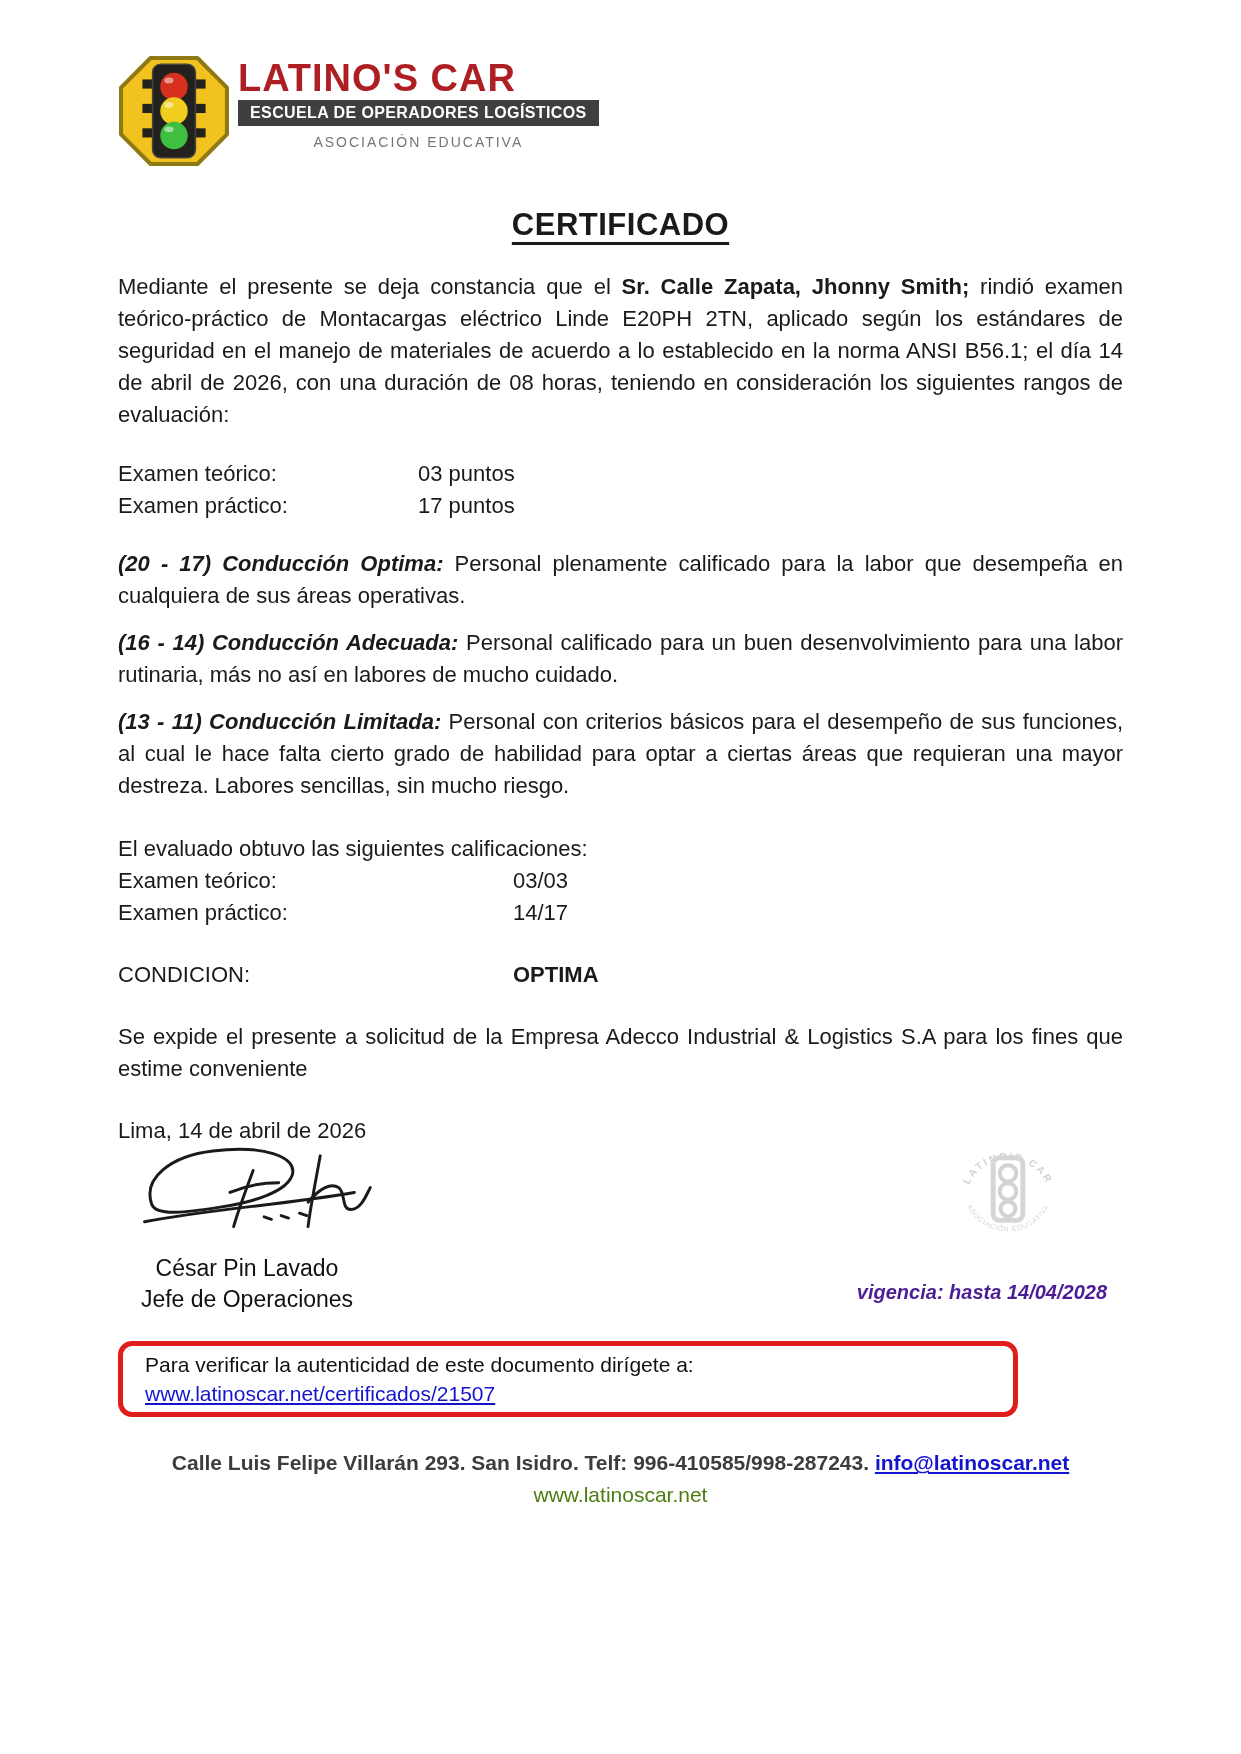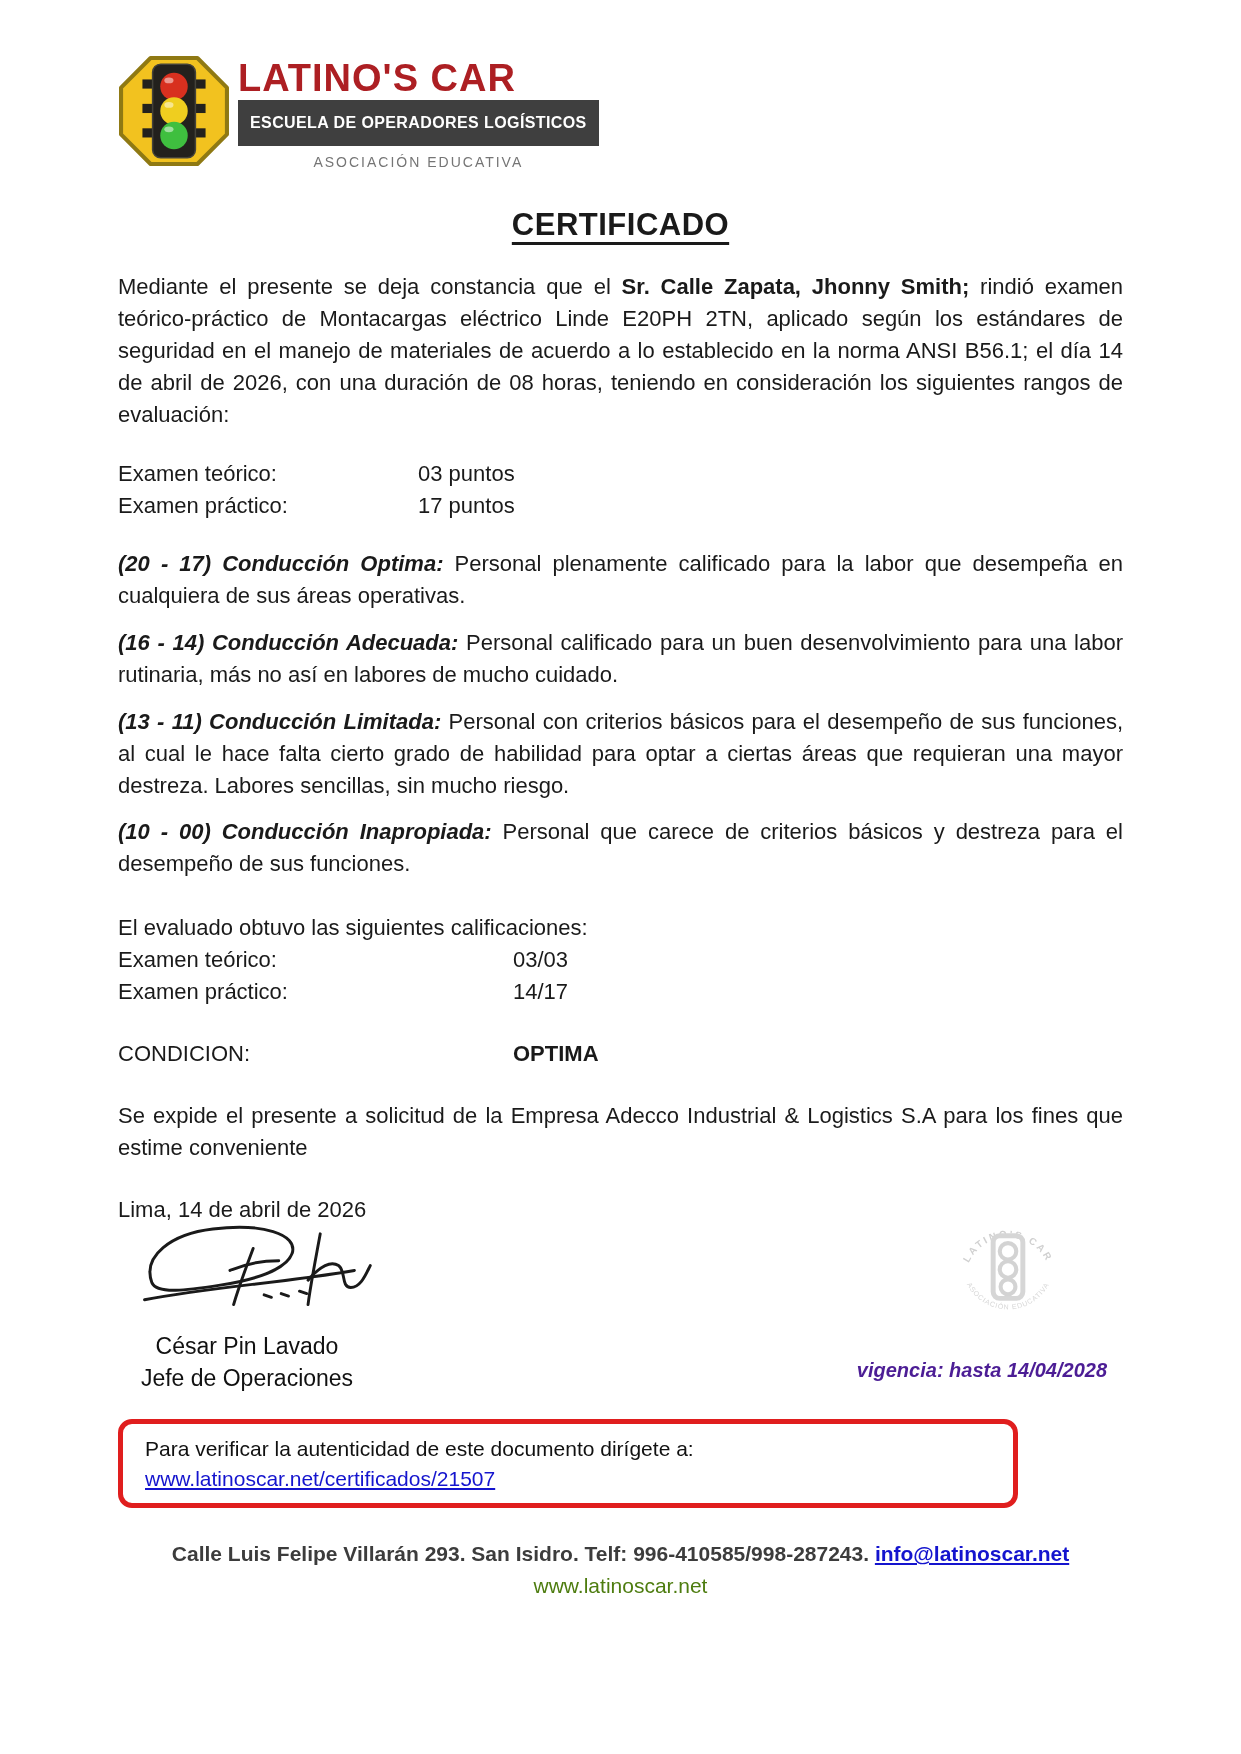--- a/index.html
+++ b/index.html
@@ -8,21 +8,21 @@
     font-family:"Liberation Sans","DejaVu Sans",sans-serif;color:#1a1a1a;
   }
   .page{padding:55px 118px 0 118px;position:relative;}
 
   
   .logo-row{display:flex;align-items:flex-start;height:112px;}
   .logo-octagon{flex:0 0 auto;}
   .logo-text{display:inline-flex;flex-direction:column;margin-left:8px;padding-top:4px;}
   .brand{font-size:38px;font-weight:800;color:#AD1F23;letter-spacing:1px;line-height:1.0;}
   .school-bar{background:#3F3F3F;color:#ffffff;font-size:16px;font-weight:bold;
-    letter-spacing:.4px;padding:14px 12px;margin-top:3px;white-space:nowrap;}
+    letter-spacing:.4px;padding:4px 12px;margin-top:3px;white-space:nowrap;}
   .association{font-size:14px;color:#757575;letter-spacing:2px;margin-top:8px;text-align:center;}
 
   
   .doc-title{margin:40px 0 0 0;text-align:center;font-size:31px;font-weight:bold;
     text-decoration:underline;text-decoration-thickness:3px;text-underline-offset:7px;letter-spacing:.5px;}
 
   
   .para{font-size:22px;line-height:1.45;margin:0;text-align:justify;}
   .b{font-weight:bold;}
   .bi{font-weight:bold;font-style:italic;}
@@ -44,21 +44,21 @@
   
   .sig-region{position:relative;height:160px;margin-top:8px;}
   .signature{position:absolute;left:6px;top:-26px;}
   .sig-id{position:absolute;left:14px;top:98px;width:230px;text-align:center;
     font-size:23px;line-height:1.35;color:#111;}
   .watermark{position:absolute;left:828px;top:-32px;}
   .validity{position:absolute;right:16px;top:126px;font-size:20px;font-weight:bold;font-style:italic;color:#4c1d95;}
 
   
   .verify-box{margin-top:26px;width:846px;border:5px solid #E01E1E;border-radius:14px;
-    padding:10px 22px;font-size:21px;line-height:1.4;color:#111;}
+    padding:4px 22px;font-size:21px;line-height:1.4;color:#111;}
   .link{color:#1414CE;text-decoration:underline;cursor:pointer;}
 
   
   .footer{margin-top:30px;text-align:center;}
   .footer-address{font-size:21px;color:#3C3C3C;line-height:1.5;font-weight:bold;}
   .footer-website{font-size:21px;color:#4d7c0f;line-height:1.5;cursor:pointer;}
 </style>
 </head>
 <body>
 
@@ -101,21 +101,20 @@
       <span class="lbl w300">Examen práctico:</span>
       <span>17 puntos</span>
     </div>
   </div>
 
 
   <div class="ranges">
     <p class="para range"><span class="bi">(20 - 17) Conducción Optima:</span> <span>Personal plenamente calificado para la labor que desempeña en cualquiera de sus áreas operativas.</span></p>
     <p class="para range"><span class="bi">(16 - 14) Conducción Adecuada:</span> <span>Personal calificado para un buen desenvolvimiento para una labor rutinaria, más no así en labores de mucho cuidado.</span></p>
     <p class="para range"><span class="bi">(13 - 11) Conducción Limitada:</span> <span>Personal con criterios básicos para el desempeño de sus funciones, al cual le hace falta cierto grado de habilidad para optar a ciertas áreas que requieran una mayor destreza. Labores sencillas, sin mucho riesgo.</span></p>
-    <p class="para range"><span class="bi">(10 - 00) Conducción Inapropiada:</span> <span>Personal que carece de criterios básicos y destreza para el desempeño de sus funciones.</span></p>
   </div>
 
   <div class="grades">
     <p class="para">El evaluado obtuvo las siguientes calificaciones:</p>
     <div class="score-row">
       <span class="lbl w395">Examen teórico:</span>
       <span>03/03</span>
     </div>
     <div class="score-row">
       <span class="lbl w395">Examen práctico:</span>

